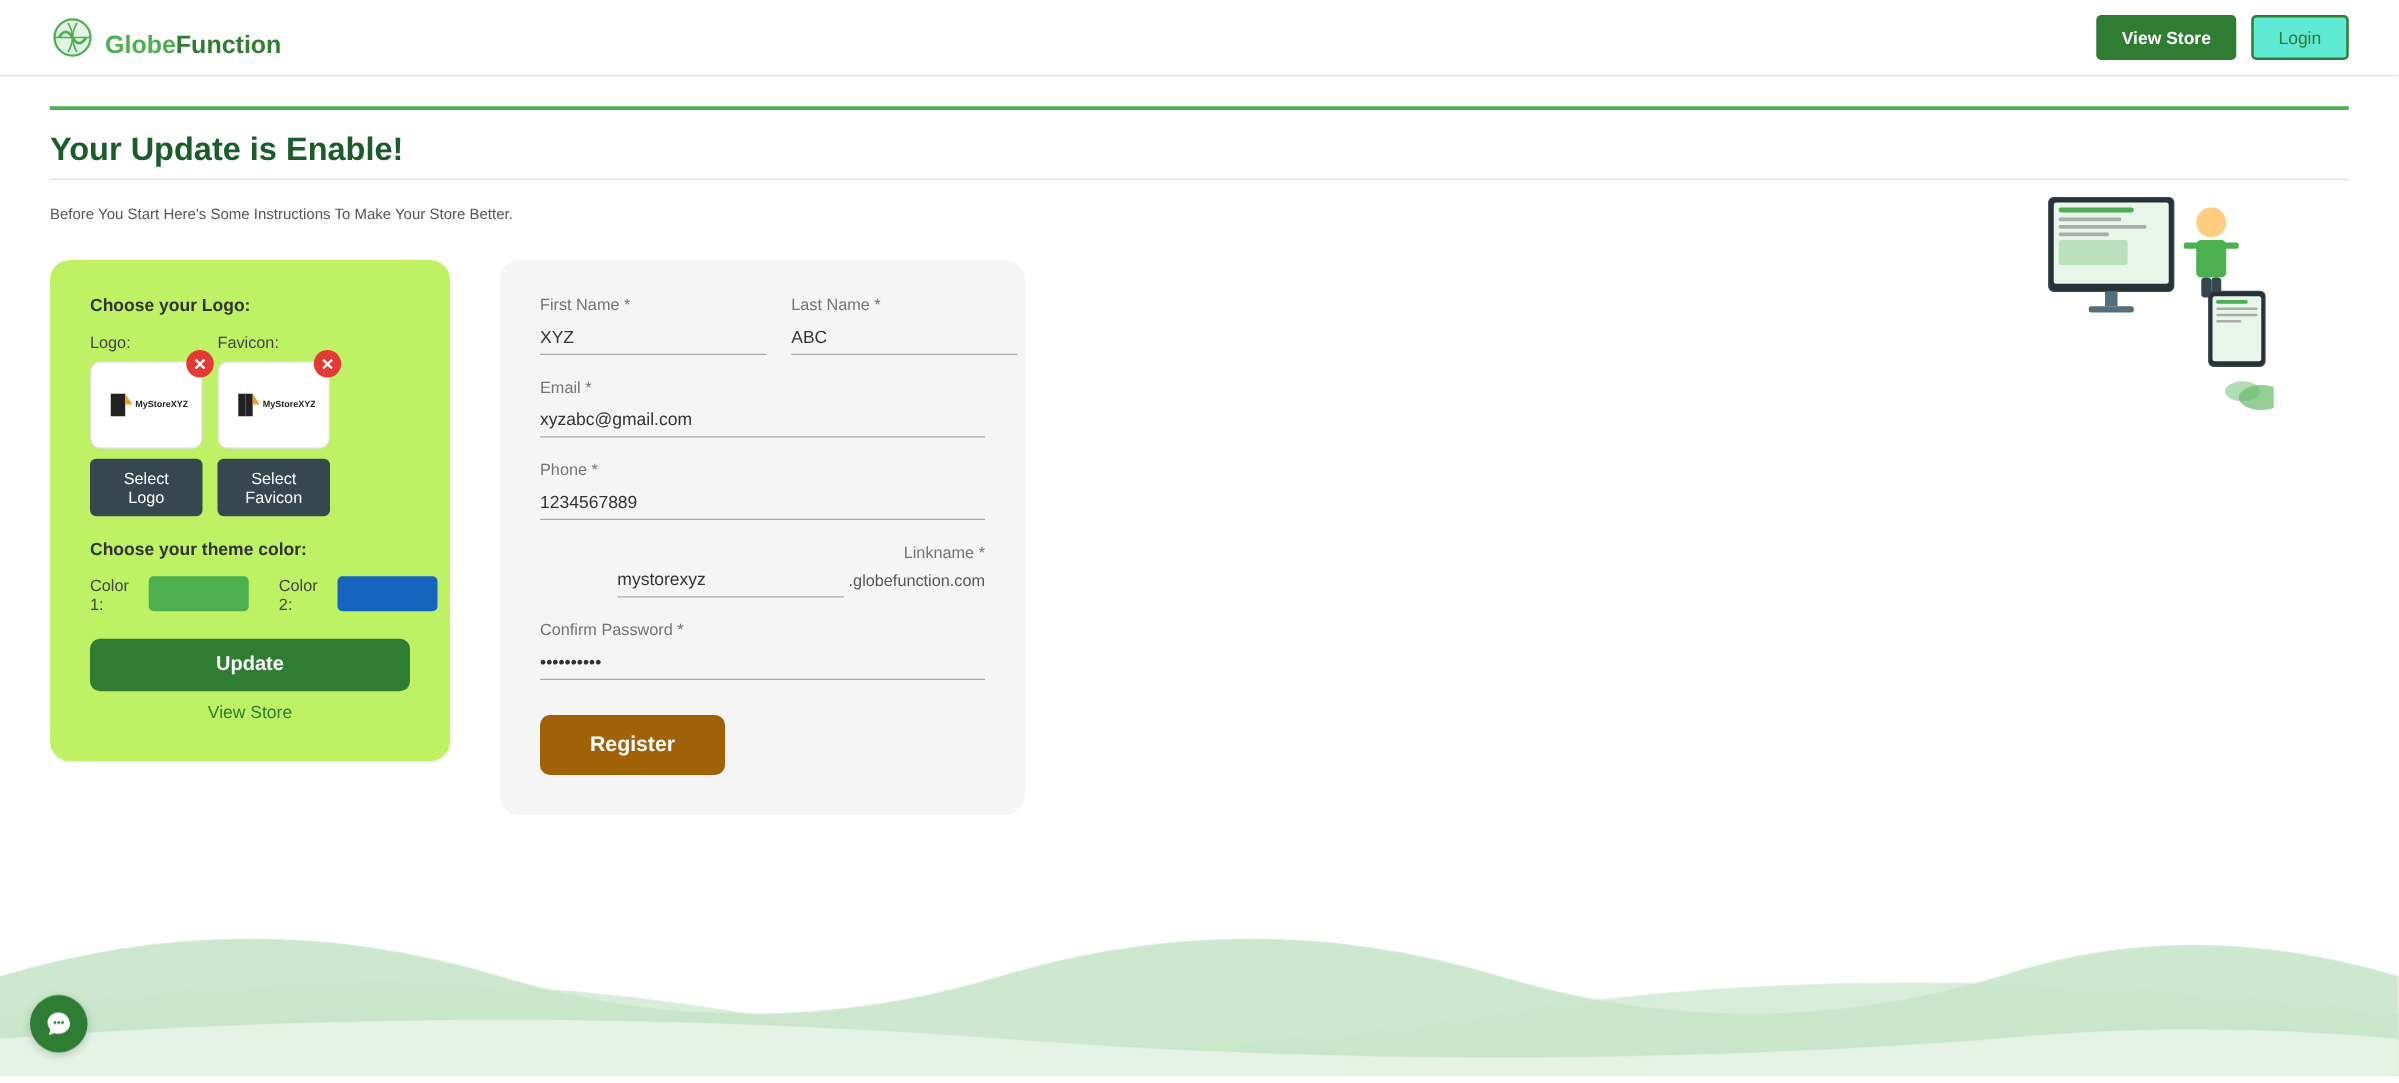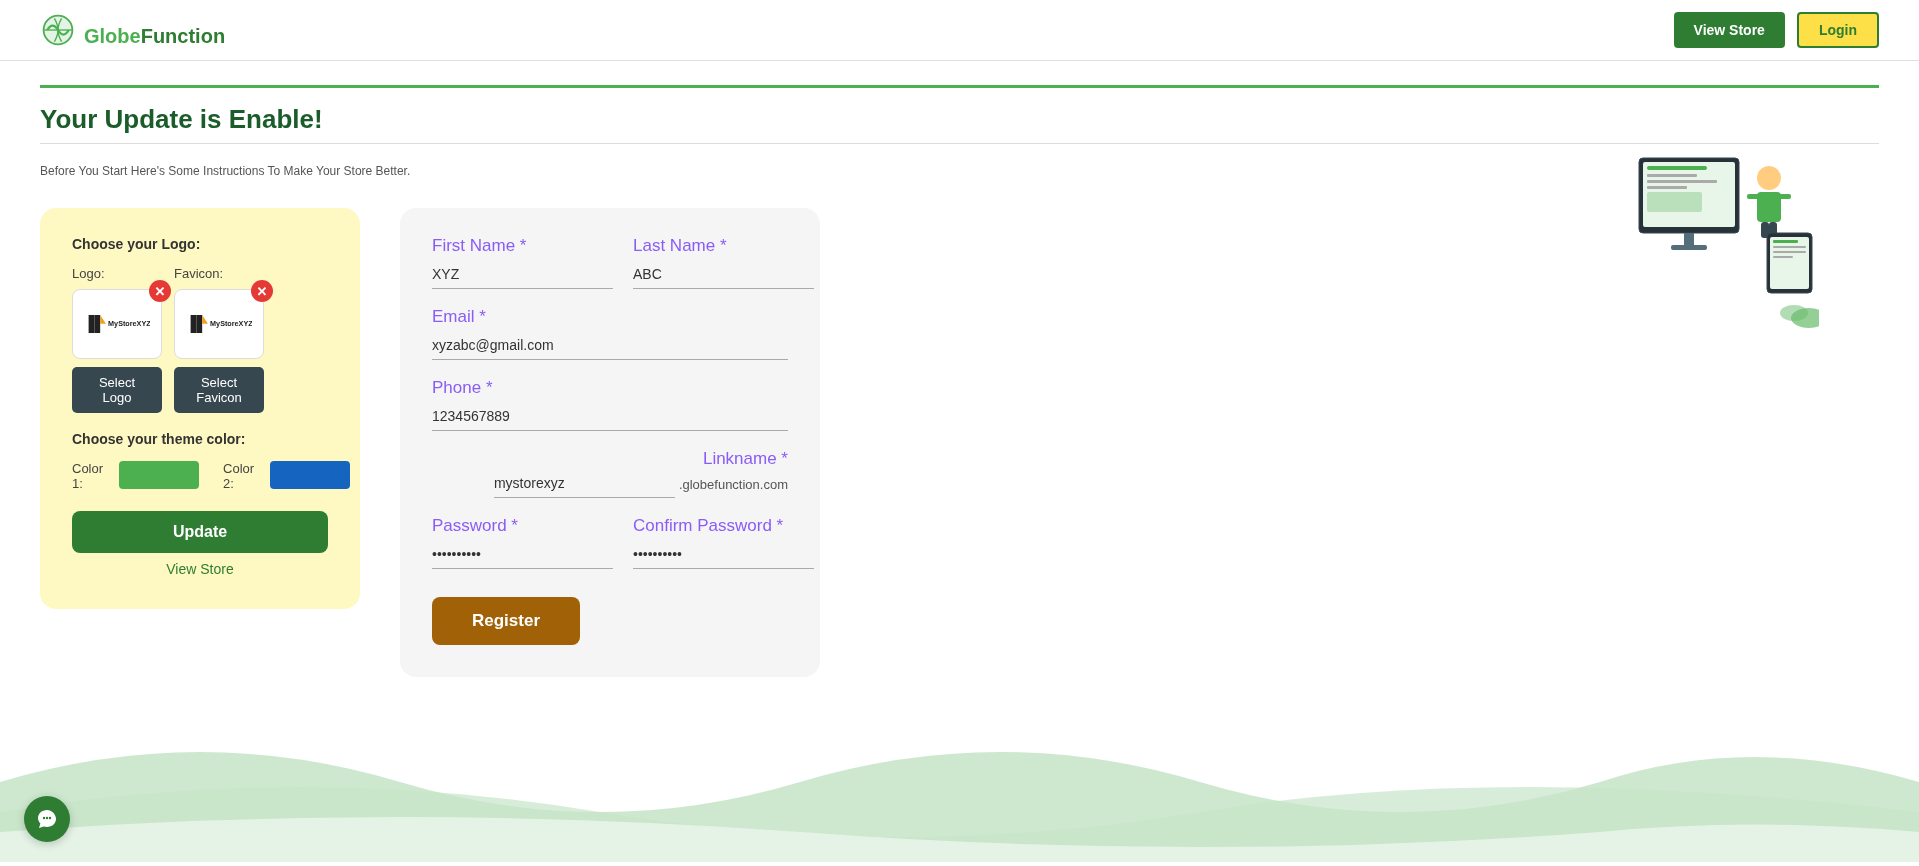--- a/index.html
+++ b/index.html
@@ -37,28 +37,28 @@
       background: #2e7d32;
       color: #fff;
       border: none;
       padding: 8px 20px;
       border-radius: 4px;
       font-size: 14px;
       cursor: pointer;
       font-weight: bold;
     }
     .btn-login {
-      background: #fde047;
+      background: #5eead4;
       color: #2e7d32;
       border: 2px solid #2e7d32;
       padding: 8px 20px;
       border-radius: 4px;
       font-size: 14px;
       cursor: pointer;
-      font-weight: bold;
+      font-weight: normal;
     }
 
     
     .main-content {
       padding: 24px 40px;
     }
     .top-bar {
       border-top: 3px solid #4caf50;
       margin-bottom: 16px;
     }
@@ -82,21 +82,21 @@
     
     .two-col {
       display: flex;
       gap: 40px;
       align-items: flex-start;
       position: relative;
     }
 
     
     .left-card {
-      background: #fef9c3;
+      background: #bef264;
       border-radius: 16px;
       padding: 28px 32px 32px 32px;
       width: 320px;
       min-width: 300px;
       position: relative;
       z-index: 1;
     }
     .section-label {
       font-size: 14px;
       font-weight: bold;
@@ -232,22 +232,22 @@
       gap: 20px;
       margin-bottom: 18px;
     }
     .form-group {
       display: flex;
       flex-direction: column;
       flex: 1;
       gap: 4px;
     }
     .form-group label {
-      font-size: 17px;
-      color: #8b5cf6;
+      font-size: 13px;
+      color: #737373;
       font-weight: 500;
     }
     .form-group input {
       border: none;
       border-bottom: 1px solid #aaa;
       background: transparent;
       padding: 6px 0;
       font-size: 14px;
       color: #333;
       outline: none;
@@ -419,24 +419,20 @@
           <label>Linkname *</label>
           <div style="display:flex;align-items:flex-end;gap:4px;">
             <input type="text" class="linkname-input" style="flex: 1 1 0%; border-top: none; border-right: none; border-left: none; border-image: initial; border-bottom: 1px solid rgb(170, 170, 170); background: transparent; padding: 6px 0px; font-size: 14px; color: rgb(51, 51, 51); outline: none;" value="mystorexyz">
             <span class="linkname-suffix">.globefunction.com</span>
           </div>
         </div>
       </div>
       
       <div class="form-row">
         <div class="form-group">
-          <label>Password *</label>
-          <input type="password" value="1234567890" style="">
-        </div>
-        <div class="form-group">
           <label>Confirm Password *</label>
           <input type="password" value="1234567890" style="">
         </div>
       </div>
       
       <button class="btn-register">Register</button>
     </div>
 
     <div style="position:absolute;right:60px;top:-60px;z-index:0;pointer-events:none;">
       <svg width="200" height="180" viewBox="0 0 200 180" fill="none" xmlns="http://www.w3.org/2000/svg">

